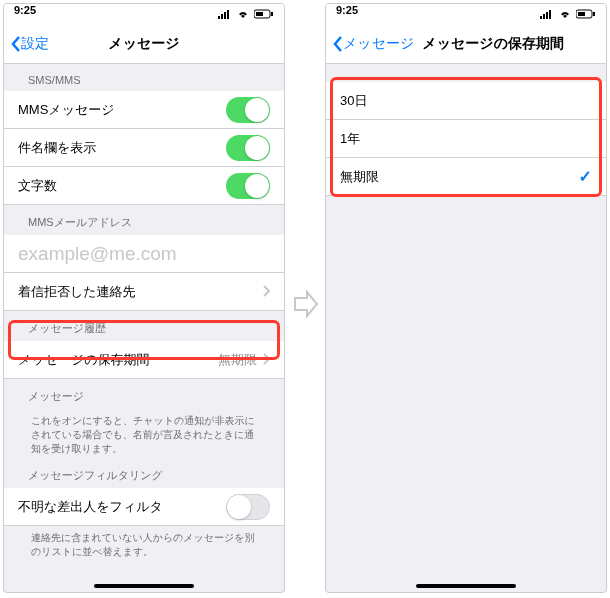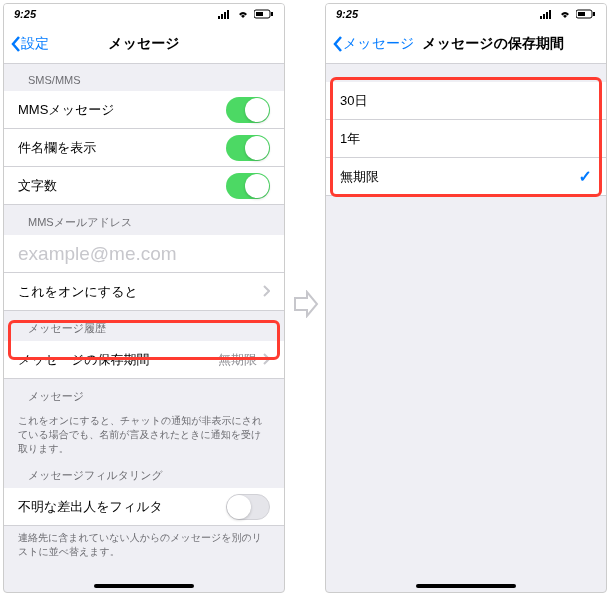--- a/index.html
+++ b/index.html
@@ -1,28 +1,28 @@
 <!DOCTYPE html>
 <html><head>
 <meta charset="utf-8">
 <style>
 * { margin: 0; padding: 0; box-sizing: border-box; }
 body { font-family: -apple-system, "Hiragino Sans", sans-serif; background: #fff; width: 610px; height: 598px; position: relative; }
 .phone { position: absolute; width: 282px; height: 590px; border: 1px solid #ccc; border-radius: 4px; background: #efeff4; overflow: hidden; top: 3px; }
 .phone-left { left: 3px; }
 .phone-right { left: 325px; }
-.status-bar { height: 20px; background: #fff; display: flex; justify-content: space-between; align-items: center; padding: 0 10px; font-size: 11px; font-weight: 600; font-style: italic; }
+.status-bar { height: 20px; background: #fff; display: flex; justify-content: space-between; padding: 0 10px; font-size: 11px; font-weight: 600; }
 .status-icons { display: flex; gap: 4px; align-items: center; }
 .nav-bar { height: 40px; background: #fff; display: flex; align-items: center; position: relative; border-bottom: 1px solid #d1d1d6; }
 .back-btn { display: flex; align-items: flex-start; color: #007aff; font-size: 14px; padding-left: 6px; cursor: pointer; }
 .back-btn svg { width: 11px; height: 18px; }
 .nav-title { position: absolute; left: 50%; transform: translateX(-50%); font-size: 14px; font-weight: 600; }
 .nav-title-center { font-size: 14px; font-weight: 600; margin-left: 8px; }
 .section-header { font-size: 11px; color: #6d6d72; padding: 10px 24px 5px; }
-.section-footer { font-size: 10px; color: #6d6d72; padding: 5px 14px 8px; line-height: 1.4; }
+.section-footer { font-size: 10px; color: #6d6d72; padding: 5px 27px 8px; line-height: 1.4; }
 .cell { background: #fff; height: 38px; display: flex; align-items: center; padding: 0 14px; border-bottom: 0.5px solid #d1d1d6; position: relative; }
 .cell:first-of-type { border-top: 0.5px solid #d1d1d6; }
 .cell-label { flex: 1; font-size: 13px; }
 .cell-placeholder { color: #c7c7cc; font-size: 19px; }
 .cell-value { color: #8e8e93; font-size: 13px; margin-right: 6px; }
 .toggle { width: 44px; height: 26px; border-radius: 13px; position: relative; }
 .toggle-on { background: #4cd964; }
 .toggle-off { background: #e5e5ea; border: 1px solid #d1d1d6; }
 .toggle-knob { width: 24px; height: 24px; background: #fff; border-radius: 50%; position: absolute; top: 1px; box-shadow: 0 1px 3px rgba(0,0,0,0.2); }
 .toggle-on .toggle-knob { right: 1px; }
@@ -87,21 +87,21 @@
     <div class="toggle toggle-on">
         <div class="toggle-knob"></div>
       </div>
   </div>
 
   <div class="section-header">MMSメールアドレス</div>
   <div class="cell">
     <span class="cell-placeholder">example@me.com</span>
   </div>
   <div class="cell">
-    <span class="cell-label">これをオンにすると</span>
+    <span class="cell-label">着信拒否した連絡先</span>
     <span class="chevron"><svg viewBox="0 0 7 12">
           <polyline points="1,1 6,6 1,11" fill="none" stroke="#c7c7cc" stroke-width="2"></polyline>
         </svg></span>
   </div>
 
   <div class="section-header">メッセージ履歴</div>
   <div class="cell">
     <span class="cell-label">メッセージの保存期間</span>
     <span class="cell-value">無期限</span>
     <span class="chevron"><svg viewBox="0 0 7 12">

